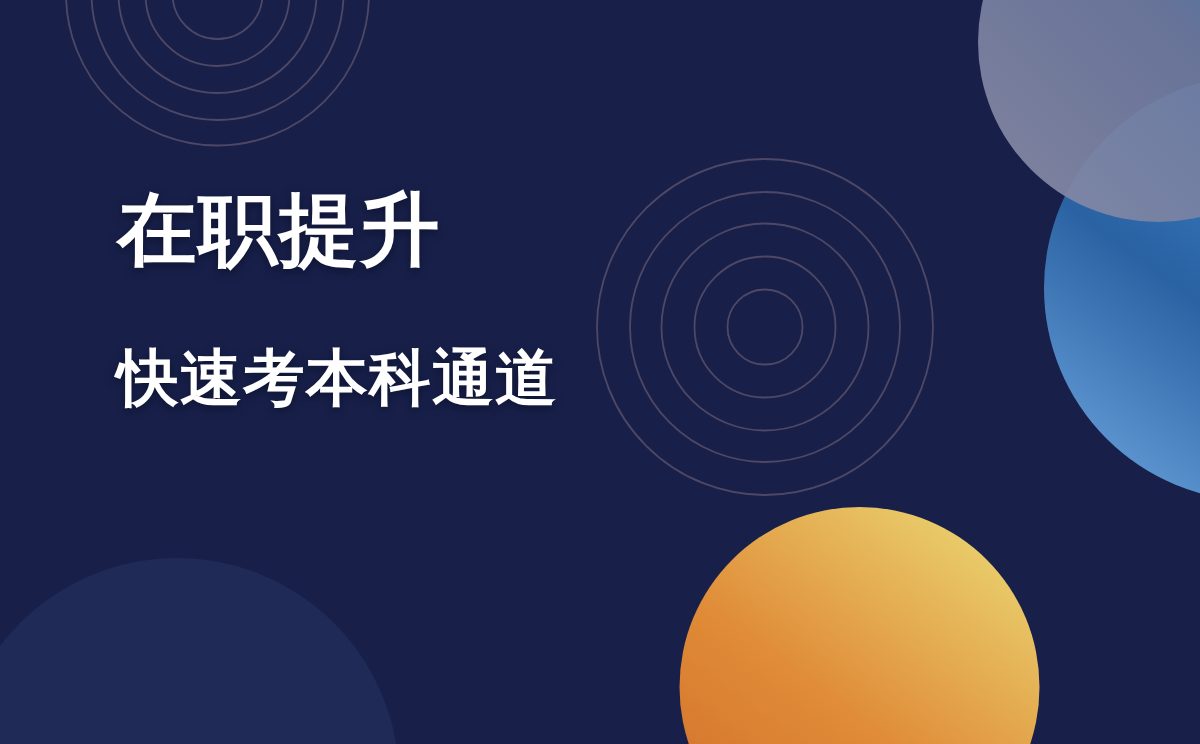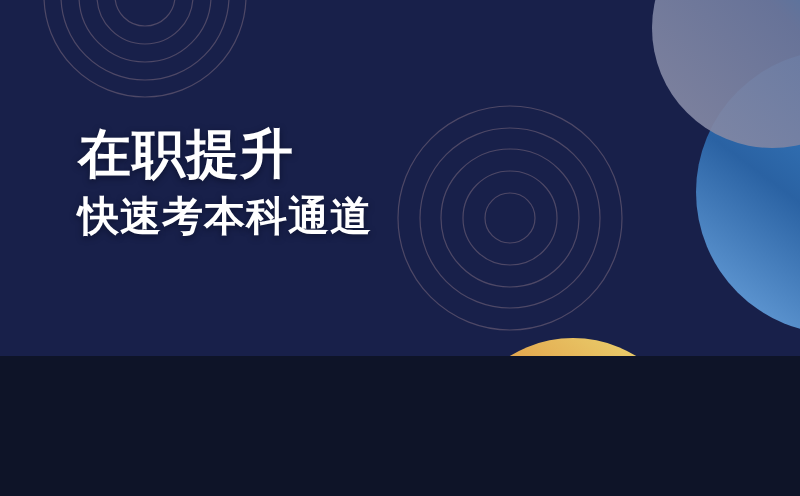--- a/index.html
+++ b/index.html
@@ -3,21 +3,21 @@
 <meta charset="utf-8">
 <style>
   html, body {
     margin: 0;
     padding: 0;
     background: #0e1428;
   }
   .banner {
     position: relative;
     width: 800px;
-    height: 356px;
+    height: 496px;
     overflow: hidden;
     background: #18204a;
     font-family: "Liberation Sans", "DejaVu Sans", sans-serif;
   }
 
   
   .deco {
     position: absolute;
     inset: 0;
     overflow: hidden;
@@ -43,20 +43,21 @@
     line-height: 72px;
     font-weight: bold;
     letter-spacing: 1px;
     white-space: nowrap;
     text-shadow: 0 2px 6px rgba(6, 10, 28, 0.55);
   }
   .headline-2 {
     font-size: 52px;
   }
   .subline {
+    margin-top: 36px;
     color: #ffffff;
     font-size: 41px;
     line-height: 52px;
     font-weight: bold;
     letter-spacing: 1px;
     white-space: nowrap;
     text-shadow: 0 2px 6px rgba(6, 10, 28, 0.55);
   }
 </style>
 </head>

